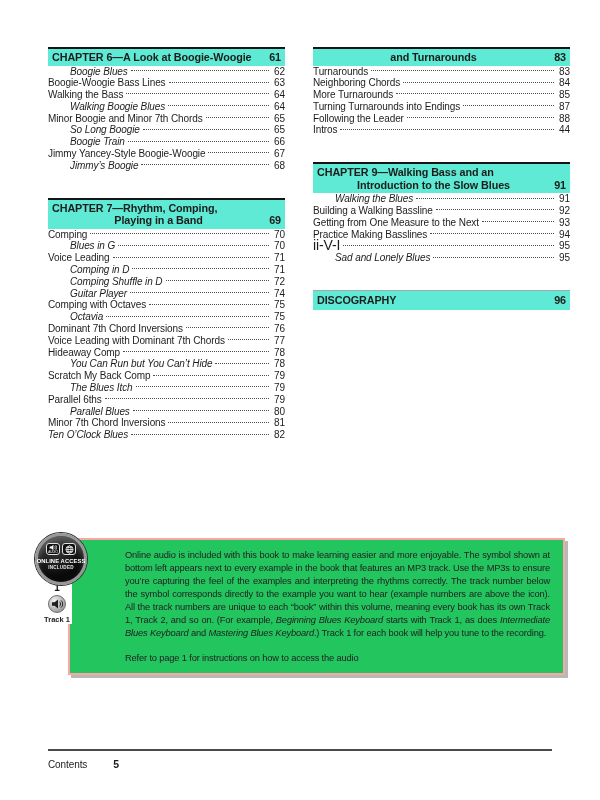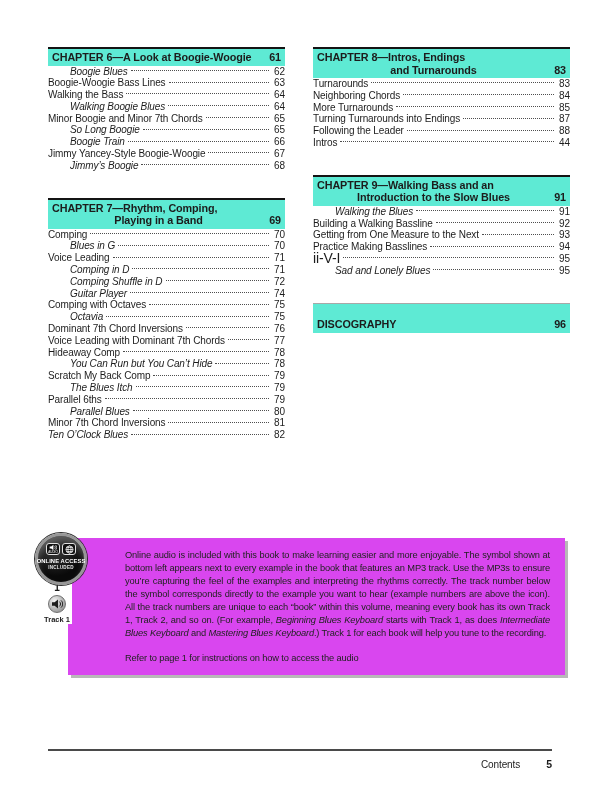--- a/index.html
+++ b/index.html
@@ -7,37 +7,37 @@
         font-family:"Liberation Sans", sans-serif;color:#1c1c1c;}
 
   
   .toc-col{position:absolute;top:47px;}
   #toc-left{left:48px;width:237px;}
   #toc-right{left:313px;width:257px;}
   .toc-section{margin-bottom:26px;}
 
   .chapter-head{background:#5eead4;border-top:2px solid #141414;padding:2px 4px;
                 font-weight:bold;font-size:10.8px;line-height:12.5px;letter-spacing:-0.1px;}
-  .chapter-head.plain{border-top:1px solid #a8a8a8;padding-top:14px;padding-bottom:3px;}
+  .chapter-head.plain{border-top:1px solid #a8a8a8;padding-top:3px;padding-bottom:3px;}
   .head-row{display:flex;align-items:baseline;}
   .head-line1{flex:1;}
   .head-line2{flex:1;text-align:center;}
   .head-page{text-align:right;min-width:16px;}
 
   .toc-entry{display:flex;align-items:center;font-size:10px;line-height:11.8px;letter-spacing:-0.1px;}
   .entry-label{white-space:nowrap;}
   .entry-label.indent{padding-left:22px;}
   .entry-label.italic{font-style:italic;}
   .entry-label.serif{font-family:Liberation Sans, sans-serif;font-size:14px;}
   .leader{flex:1;border-bottom:1.5px dotted #4e4e4e;margin:0 2px 2px 3px;min-width:8px;}
   .entry-page{text-align:right;min-width:14px;}
 
   
   .audio-box{position:absolute;left:68px;top:538px;width:497px;min-height:134px;box-sizing:border-box;
-             background:#d946ef;border:2px solid #d946ef;box-shadow:3px 3px 0 0 #b8b8b8;
+             background:#22c55e;border:2px solid #fca5a5;box-shadow:3px 3px 0 0 #b8b8b8;
              padding:9px 13px 10px 55px;}
   .audio-paragraph{font-size:9.3px;line-height:13px;text-align:justify;letter-spacing:-0.15px;color:#222;}
   .seg-italic{font-style:italic;}
   .audio-footnote{margin-top:13px;font-size:9.3px;letter-spacing:-0.15px;color:#222;}
 
   
   .badge{position:absolute;left:35px;top:533px;width:52px;height:52px;border-radius:50%;
          background:radial-gradient(circle at 38% 28%, #3a3a3a 0%, #0a0a0a 62%);
          border:3px solid #979797;box-sizing:border-box;z-index:3;
          box-shadow:0 0 0 1px #2e2e2e, inset 0 5px 6px rgba(255,255,255,0.28);
@@ -54,21 +54,21 @@
                 display:flex;flex-direction:column;align-items:center;background:#fff;}
   .track-number{font-size:10px;font-weight:600;line-height:11px;}
   .track-speaker{width:18px;height:18px;border-radius:50%;margin-top:2px;
                  background:radial-gradient(circle at 35% 30%, #f2f2f2 0%, #9c9c9c 75%);
                  border:1px solid #6f6f6f;box-sizing:border-box;
                  display:flex;align-items:center;justify-content:center;}
   .track-label{font-size:7.5px;font-weight:bold;margin-top:2px;white-space:nowrap;}
 
   
   .footer{position:absolute;left:48px;top:749px;width:504px;border-top:2px solid #4a4a4a;}
-  .footer-row{display:flex;justify-content:flex-end;align-items:baseline;gap:26px;margin-top:7px;}
+  .footer-row{display:flex;align-items:baseline;gap:26px;margin-top:7px;}
   .footer-label{font-size:10px;letter-spacing:-0.1px;}
   .footer-page{font-size:10.5px;font-weight:bold;}
 </style>
 </head>
 <body>
 
 <div class="page">
 
   <div class="toc-col" id="toc-left">
       <div class="toc-section">
@@ -220,21 +220,20 @@
         <div class="toc-entry">
           <span class="entry-label italic">Ten O’Clock Blues</span>
           <span class="leader"></span>
           <span class="entry-page">82</span>
         </div>
       </div>
     </div>
   <div class="toc-col" id="toc-right">
       <div class="toc-section">
         <div class="chapter-head">
-          <div class="head-line1">CHAPTER 8—Intros, Endings</div>
           <div class="head-row">
             <div class="head-line2">and Turnarounds</div>
             <div class="head-page">83</div>
           </div>
         </div>
         <div class="toc-entry">
           <span class="entry-label">Turnarounds</span>
           <span class="leader"></span>
           <span class="entry-page">83</span>
         </div>

